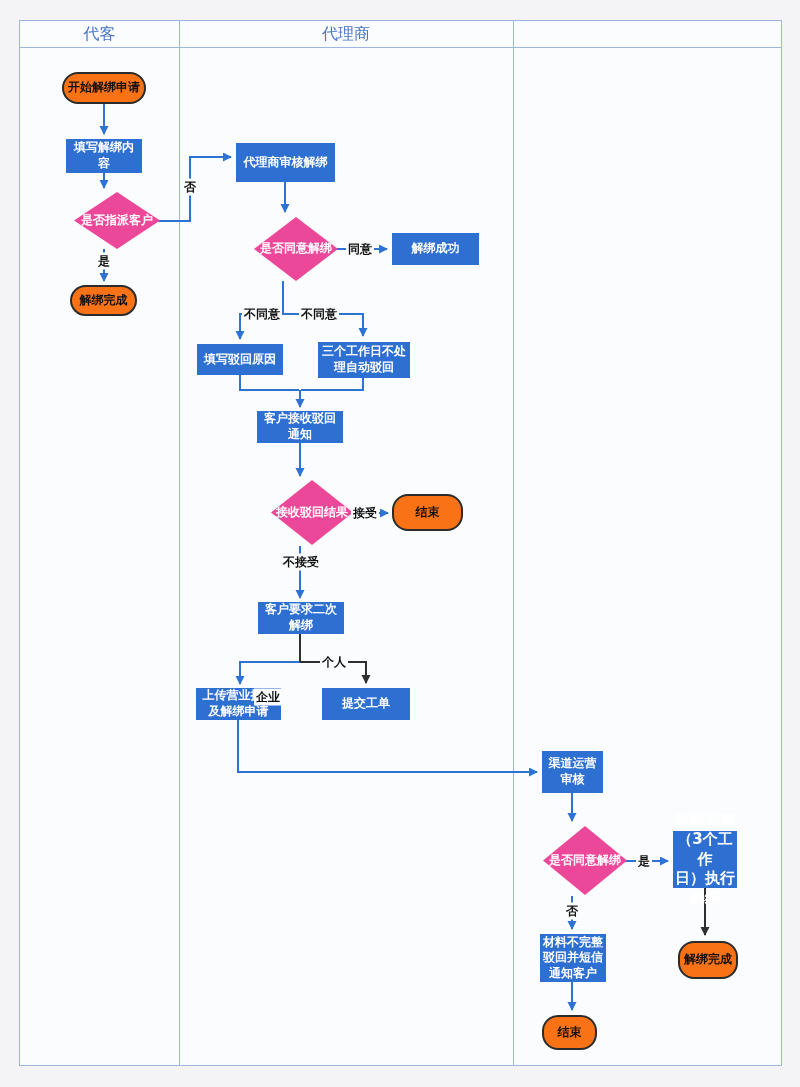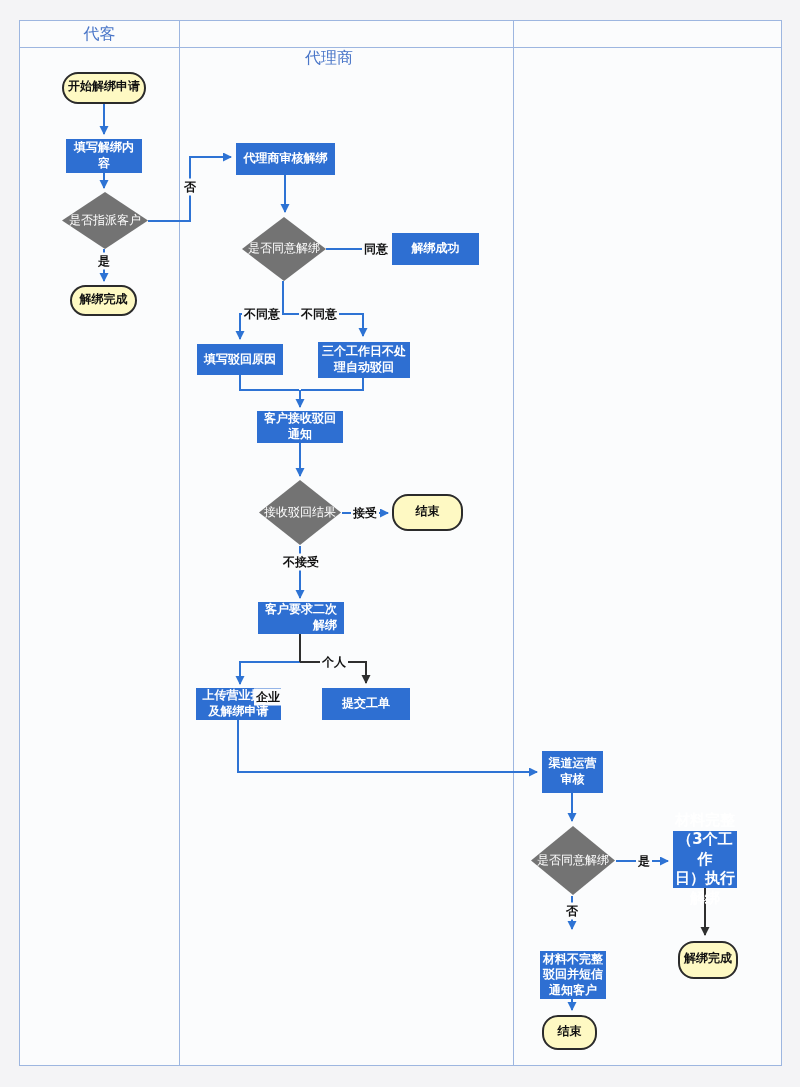--- a/index.html
+++ b/index.html
@@ -14,36 +14,37 @@
   }
   .header-sep{position:absolute;left:0;right:0;top:26px;height:0;border-top:1px solid #9db6e0;}
   .lane-div{position:absolute;top:0;bottom:0;width:1px;background:#9db6e0;}
   .lane-div.d1{left:159px;}
   .lane-div.d2{left:493px;}
   .lane-header{
     position:absolute;top:0;height:26px;display:flex;align-items:center;justify-content:center;
     color:#4a76c8;font-size:16px;
   }
   .lh1{left:0;width:159px;}
-  .lh2{left:142px;width:334px;margin-top:24px;}
+  .lh2{left:159px;width:334px;}
   .lh3{left:493px;width:268px;}
 
   .node{
     position:absolute;display:flex;align-items:center;justify-content:center;
     text-align:center;font-size:12px;line-height:1.3;white-space:pre-line;
     box-sizing:border-box;
   }
   .process{background:#2e6fd2;color:#fff;font-weight:700;}
   .terminator{
-    background:#fef9c3;border:2px solid #2b2b2b;border-radius:16px;
-    color:#111;font-weight:700;font-family:Liberation Mono, monospace;
+    background:#f97316;border:2px solid #2b2b2b;border-radius:16px;
+    color:#111;font-weight:700;
   }
   .decision{
-    background:#737373;color:#fff;font-weight:400;
+    background:#ec4899;color:#fff;font-weight:700;
     clip-path:polygon(50% 0,100% 50%,50% 100%,0 50%);
+    margin-left:12px;
   }
   .small-text{font-size:15px;}
 
   .edge-label{
     position:absolute;transform:translate(-50%,-50%);
     background:#fbfcfd;padding:0 2px;
     font-size:12px;font-weight:700;color:#111;white-space:nowrap;
   }
   svg.connectors{position:absolute;left:0;top:0;pointer-events:none;}
 </style>
@@ -96,52 +97,52 @@
     <path d="M705,888 V935" marker-end="url(#ak)"></path>
   </g>
 </svg>
 
 <div class="node terminator" style="left:62px;top:72px;width:84px;height:32px;">开始解绑申请</div>
 <div class="node process" style="left:66px;top:139px;width:76px;height:34px;">填写解绑内
 容</div>
 <div class="node decision" style="left:62px;top:192px;width:86px;height:57px;">是否指派客户</div>
 <div class="node terminator" style="left:70px;top:285px;width:67px;height:31px;">解绑完成</div>
 
-<div class="node process" style="left:236px;top:143px;width:99px;height:32px;">代理商审核解绑</div>
+<div class="node process" style="left:236px;top:143px;width:99px;height:39px;">代理商审核解绑</div>
 <div class="node decision" style="left:242px;top:217px;width:84px;height:64px;">是否同意解绑</div>
 <div class="node process" style="left:392px;top:233px;width:87px;height:32px;">解绑成功</div>
 <div class="node process" style="left:197px;top:344px;width:86px;height:31px;">填写驳回原因</div>
 <div class="node process" style="left:318px;top:342px;width:92px;height:36px;">三个工作日不处
 理自动驳回</div>
 <div class="node process" style="left:257px;top:411px;width:86px;height:32px;">客户接收驳回
 通知</div>
 <div class="node decision" style="left:259px;top:480px;width:82px;height:65px;">接收驳回结果</div>
 <div class="node terminator" style="left:392px;top:494px;width:71px;height:37px;">结束</div>
-<div class="node process" style="left:258px;top:602px;width:86px;height:32px;text-align:right;">客户要求二次
+<div class="node process" style="left:258px;top:602px;width:86px;height:32px;">客户要求二次
 解绑</div>
 <div class="node process" style="left:196px;top:688px;width:85px;height:32px;">上传营业执照
 及解绑申请</div>
 <div class="node process" style="left:322px;top:688px;width:88px;height:32px;">提交工单</div>
 
 <div class="node process" style="left:542px;top:751px;width:61px;height:42px;">渠道运营
 审核</div>
 <div class="node decision" style="left:531px;top:826px;width:84px;height:69px;">是否同意解绑</div>
 <div class="node process small-text" style="left:673px;top:831px;width:64px;height:57px;">材料完整
 （3个工作
 日）执行
 解绑</div>
-<div class="node process" style="left:540px;top:934px;width:66px;height:48px;margin-top:17px;">材料不完整
+<div class="node process" style="left:540px;top:934px;width:66px;height:48px;">材料不完整
 驳回并短信
 通知客户</div>
 <div class="node terminator" style="left:542px;top:1015px;width:55px;height:35px;">结束</div>
 <div class="node terminator" style="left:678px;top:941px;width:60px;height:38px;">解绑完成</div>
 
 <div class="edge-label" style="left:190px;top:187px;">否</div>
 <div class="edge-label" style="left:104px;top:261px;">是</div>
-<div class="edge-label" style="left:376px;top:249px;">同意</div>
+<div class="edge-label" style="left:360px;top:249px;">同意</div>
 <div class="edge-label" style="left:262px;top:314px;">不同意</div>
 <div class="edge-label" style="left:319px;top:314px;">不同意</div>
 <div class="edge-label" style="left:365px;top:513px;">接受</div>
 <div class="edge-label" style="left:301px;top:562px;">不接受</div>
 <div class="edge-label" style="left:268px;top:662px;margin-top:35px;">企业</div>
 <div class="edge-label" style="left:334px;top:662px;">个人</div>
 <div class="edge-label" style="left:644px;top:861px;">是</div>
 <div class="edge-label" style="left:572px;top:911px;">否</div>
 
 </body></html>

